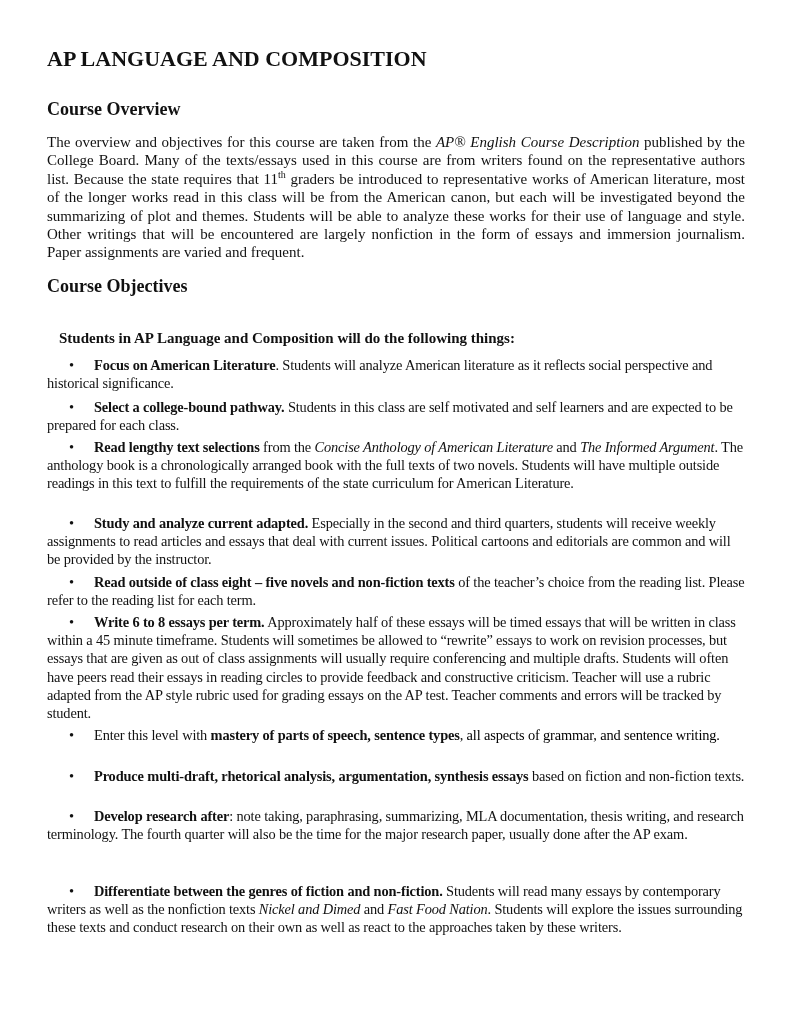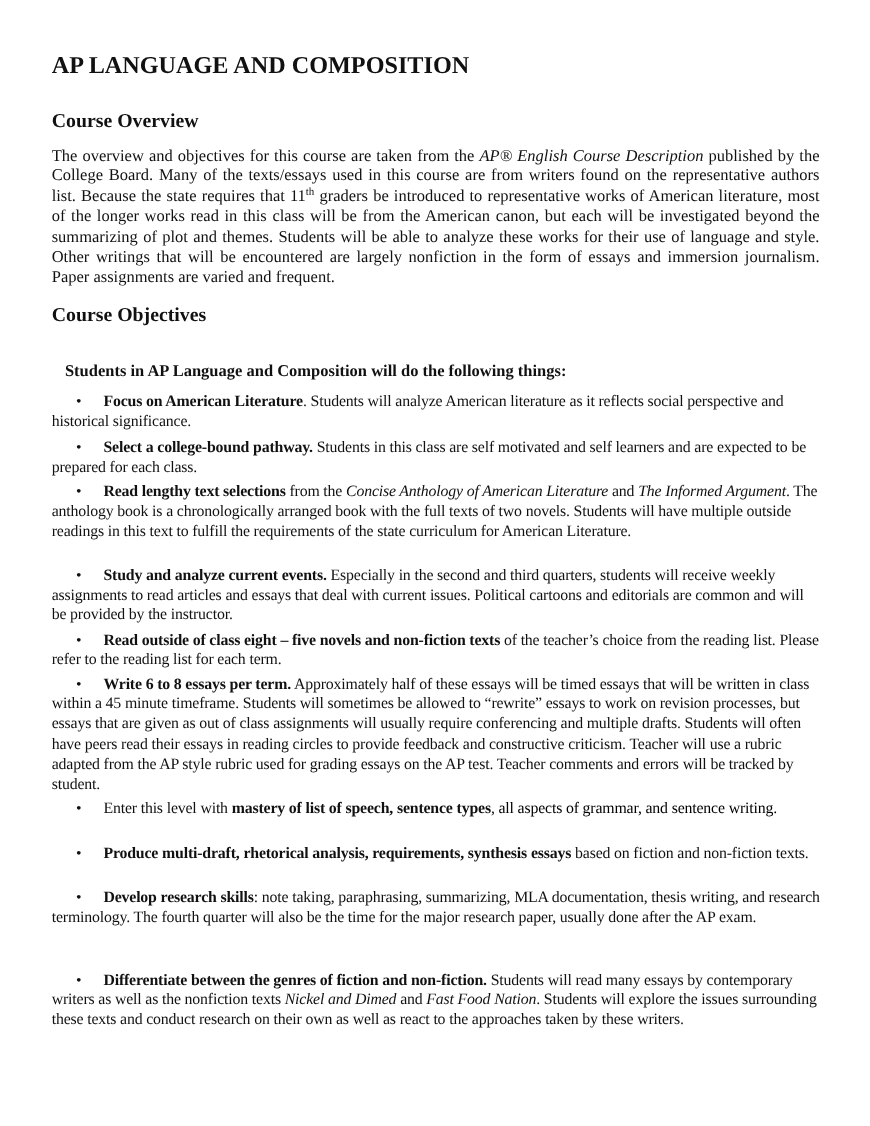--- a/index.html
+++ b/index.html
@@ -52,27 +52,27 @@
   <h2 style="left:0; top:276px;">Course Objectives</h2>
 
   <p class="lead" style="top:318px;">Students in AP Language and Composition will do the following things:</p>
 
   <p class="item" style="top:356px;"><span class="bullet">•</span><b>Focus on American Literature</b><span>. Students will analyze American literature as it reflects social perspective and historical significance.</span></p>
 
   <p class="item" style="top:398px;"><span class="bullet">•</span><b>Select a college-bound pathway.</b><span> Students in this class are self motivated and self learners and are expected to be prepared for each class.</span></p>
 
   <p class="item" style="top:438px;"><span class="bullet">•</span><b>Read lengthy text selections</b><span> from the </span><i>Concise Anthology of American Literature</i><span> and </span><i>The Informed Argument</i><span>. The anthology book is a chronologically arranged book with the full texts of two novels. Students will have multiple outside readings in this text to fulfill the requirements of the state curriculum for American Literature.</span></p>
 
-  <p class="item" style="top:514px;"><span class="bullet">•</span><b>Study and analyze current events.</b><span> Especially in the second and third quarters, students will receive weekly assignments to read articles and essays that deal with current issues. Political cartoons and editorials are common and will be provided by the instructor.</span></p>
+  <p class="item" style="top:514px;"><span class="bullet">•</span><b>Study and analyze current adapted.</b><span> Especially in the second and third quarters, students will receive weekly assignments to read articles and essays that deal with current issues. Political cartoons and editorials are common and will be provided by the instructor.</span></p>
 
   <p class="item" style="top:573px;"><span class="bullet">•</span><b>Read outside of class eight – five novels and non-fiction texts</b><span> of the teacher’s choice from the reading list. Please refer to the reading list for each term.</span></p>
 
   <p class="item" style="top:613px;"><span class="bullet">•</span><b>Write 6 to 8 essays per term.</b><span> Approximately half of these essays will be timed essays that will be written in class within a 45 minute timeframe. Students will sometimes be allowed to “rewrite” essays to work on revision processes, but essays that are given as out of class assignments will usually require conferencing and multiple drafts. Students will often have peers read their essays in reading circles to provide feedback and constructive criticism. Teacher will use a rubric adapted from the AP style rubric used for grading essays on the AP test. Teacher comments and errors will be tracked by student.</span></p>
 
-  <p class="item" style="top:726px;"><span class="bullet">•</span><span>Enter this level with </span><b>mastery of list of speech, sentence types</b><span>,</span><span class="blue"> all aspects of grammar, and sentence writing.</span></p>
+  <p class="item" style="top:726px;"><span class="bullet">•</span><span>Enter this level with </span><b>mastery of parts of speech, sentence types</b><span>,</span><span class="blue"> all aspects of grammar, and sentence writing.</span></p>
 
-  <p class="item" style="top:767px;"><span class="bullet">•</span><b>Produce multi-draft, rhetorical analysis, requirements, synthesis essays</b><span> based on fiction and non-fiction texts.</span></p>
+  <p class="item" style="top:767px;"><span class="bullet">•</span><b>Produce multi-draft, rhetorical analysis, argumentation, synthesis essays</b><span> based on fiction and non-fiction texts.</span></p>
 
-  <p class="item" style="top:807px;"><span class="bullet">•</span><b>Develop research skills</b><span>: note taking, paraphrasing, summarizing, MLA documentation, thesis writing, and research terminology. The fourth quarter will also be the time for the major research paper, usually done after the AP exam.</span></p>
+  <p class="item" style="top:807px;"><span class="bullet">•</span><b>Develop research after</b><span>: note taking, paraphrasing, summarizing, MLA documentation, thesis writing, and research terminology. The fourth quarter will also be the time for the major research paper, usually done after the AP exam.</span></p>
 
   <p class="item" style="top:882px;"><span class="bullet">•</span><b>Differentiate between the genres of fiction and non-fiction.</b><span> Students will read many essays by contemporary writers as well as the nonfiction texts </span><i>Nickel and Dimed</i><span> and </span><i>Fast Food Nation</i><span>. Students will explore the issues surrounding these texts and conduct research on their own as well as react to the approaches taken by these writers.</span></p>
 
 </div>
 
 </body></html>

